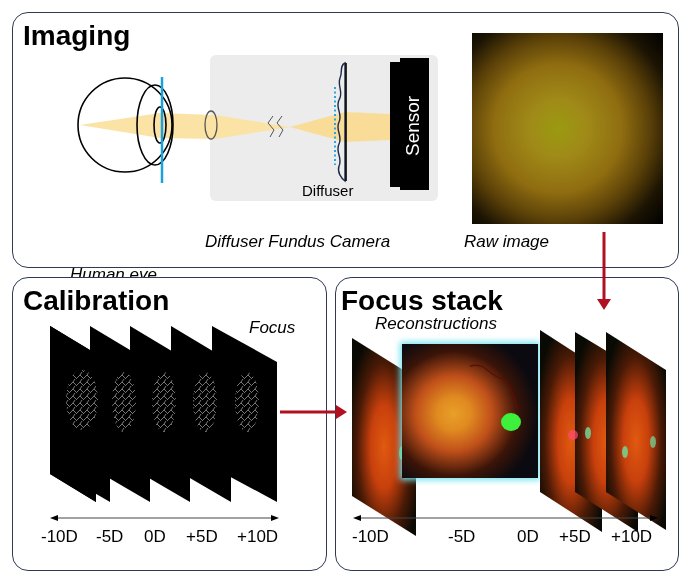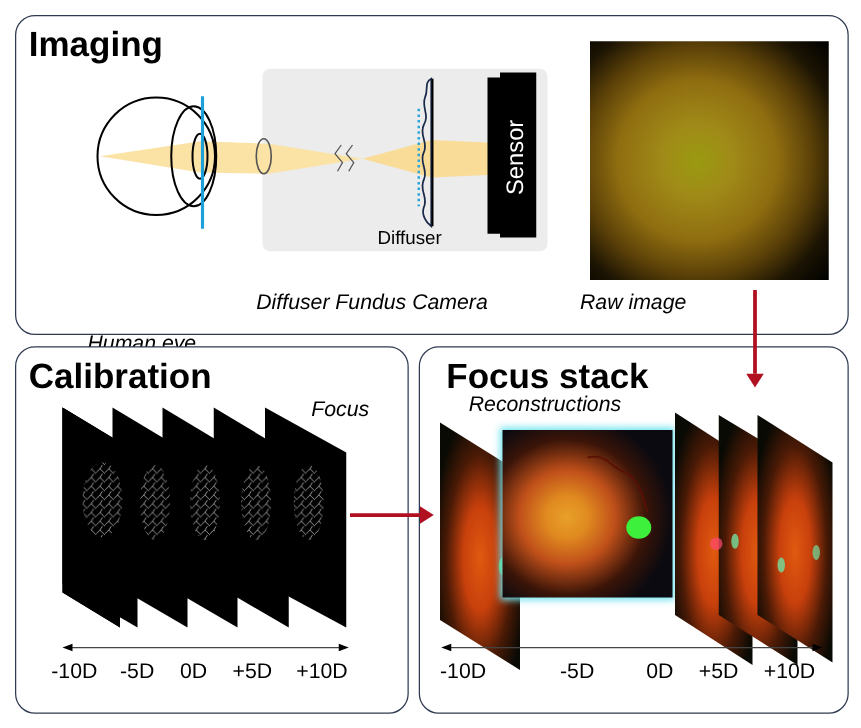--- a/index.html
+++ b/index.html
@@ -99,21 +99,21 @@
   </g>
 </svg>
 
 <div class="lbl" style="left:41px; top:527px;">-10D</div>
 <div class="lbl" style="left:96px; top:527px;">-5D</div>
 <div class="lbl" style="left:144px; top:527px;">0D</div>
 <div class="lbl" style="left:186px; top:527px;">+5D</div>
 <div class="lbl" style="left:237px; top:527px;">+10D</div>
 
 <div class="panel" style="left:335px; top:277px; width:344px; height:294px;"></div>
-<div class="title" style="left:357px; top:285px;">Focus stack</div>
+<div class="title" style="left:341px; top:285px;">Focus stack</div>
 <div class="ital" style="left:347px; top:314px;margin-left:28px;">Reconstructions</div>
 
 <svg width="689" height="300" style="left:0; top:270px;">
   <defs>
     <radialGradient id="fundusBlur" cx="50%" cy="55%" r="60%">
       <stop offset="0%" stop-color="#e05a10"></stop>
       <stop offset="35%" stop-color="#c8400c"></stop>
       <stop offset="70%" stop-color="#4a1a06"></stop>
       <stop offset="100%" stop-color="#0a0a04"></stop>
     </radialGradient>

